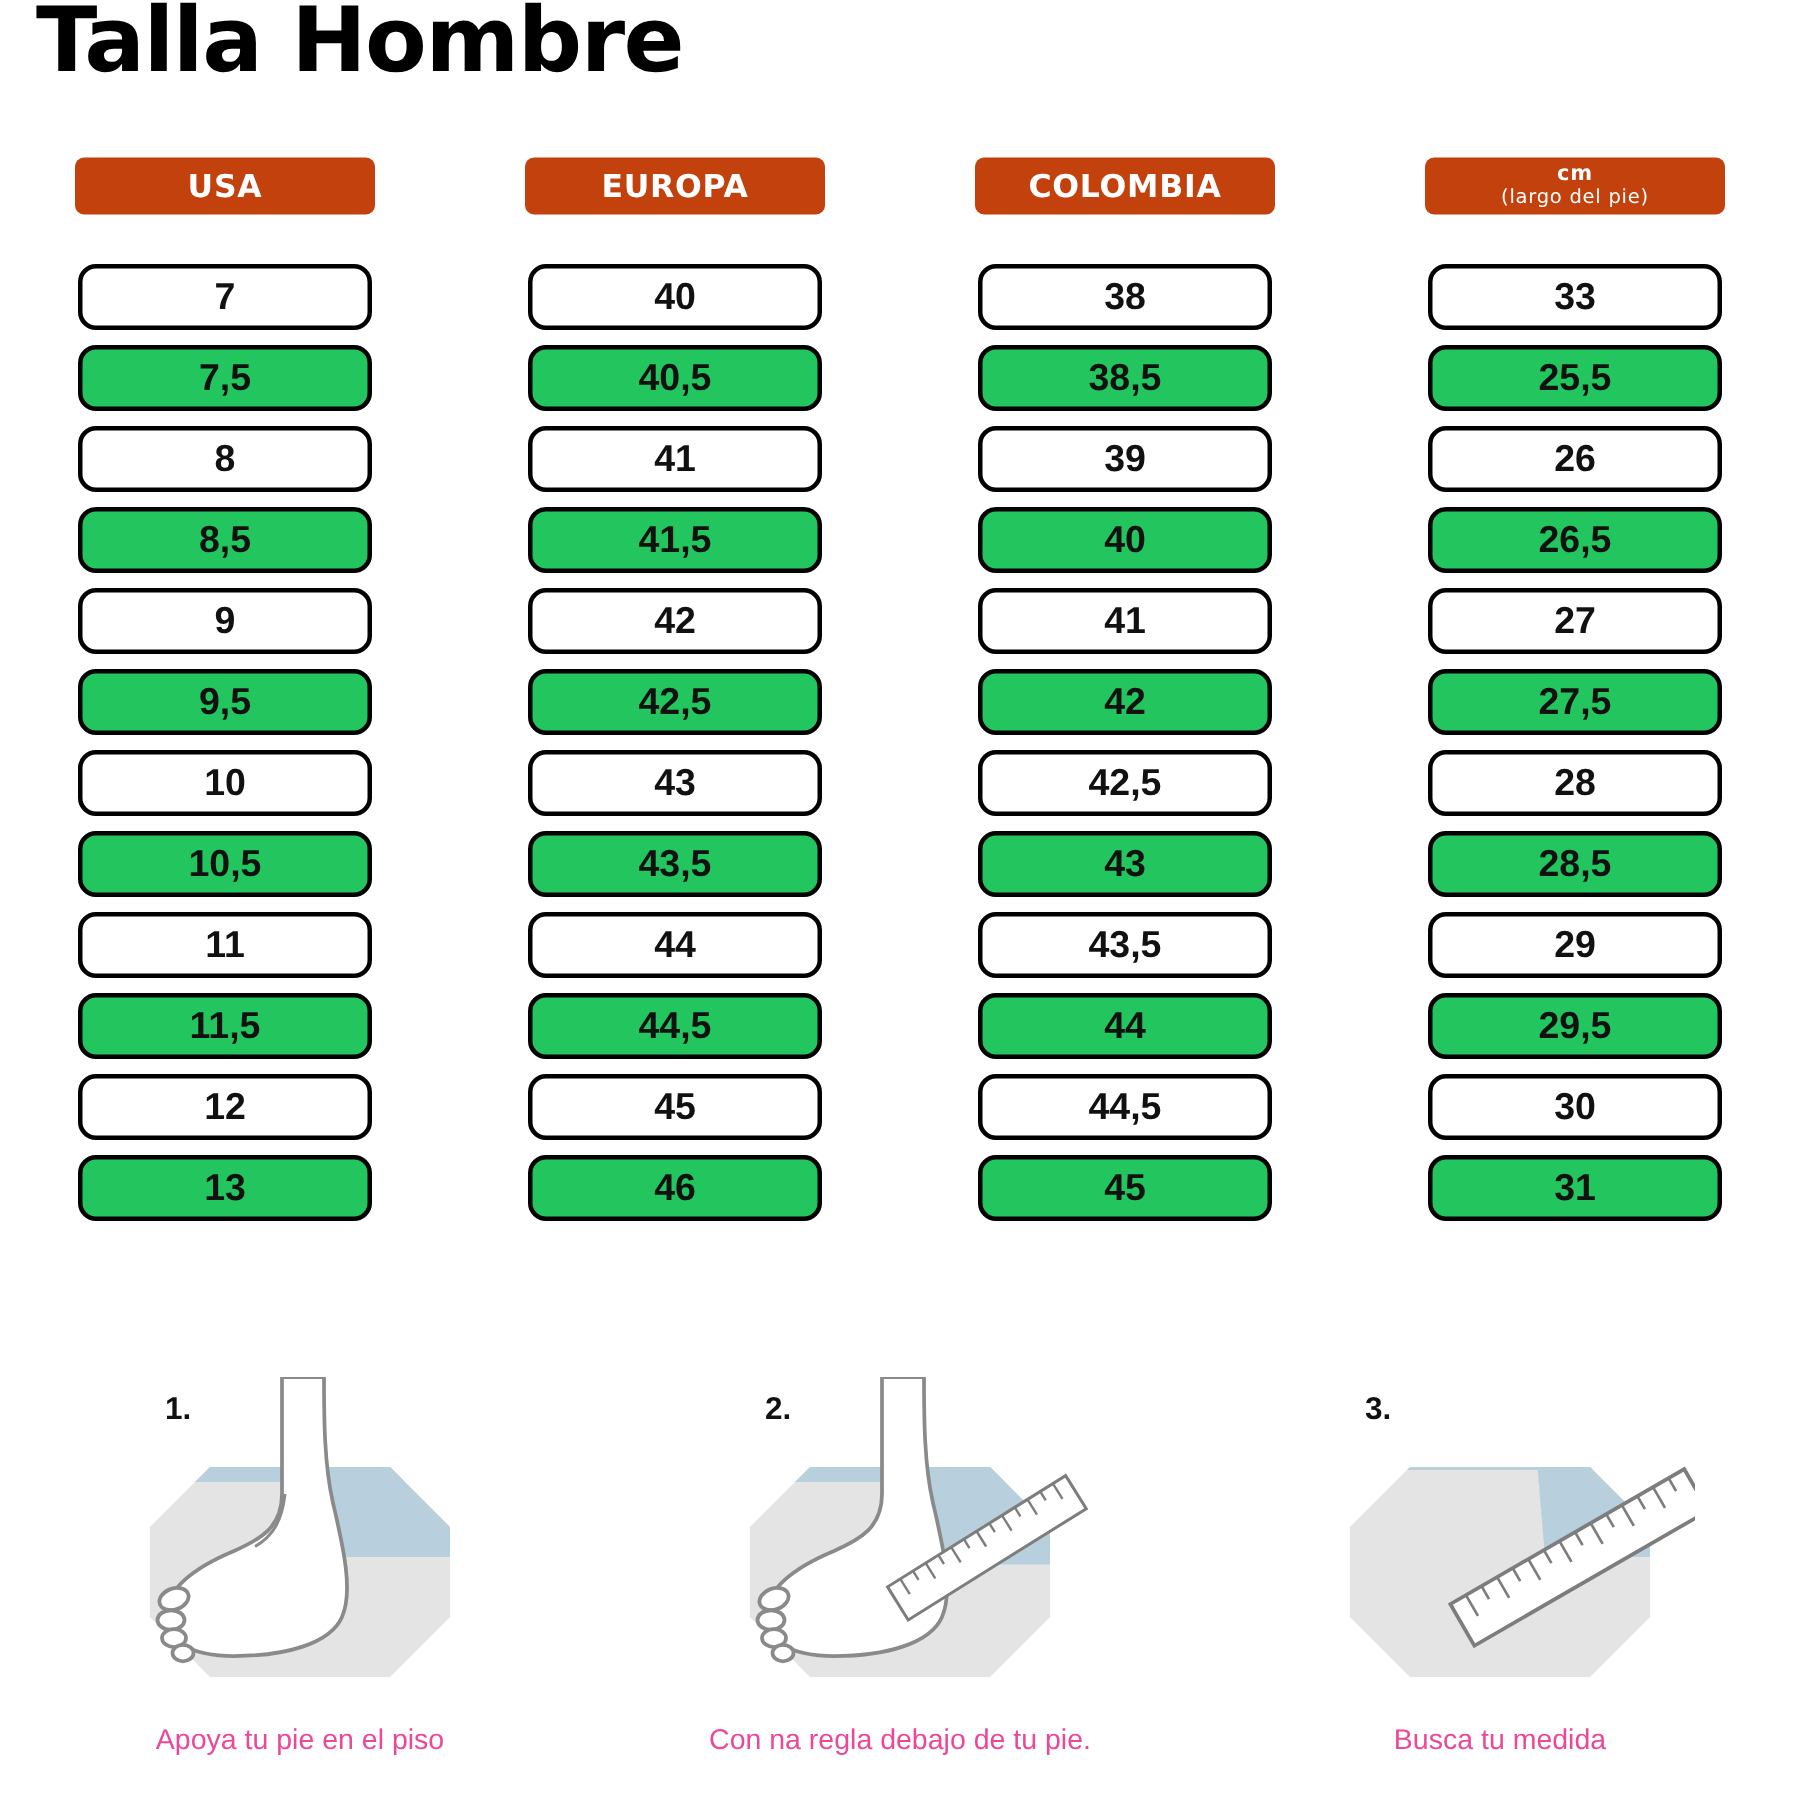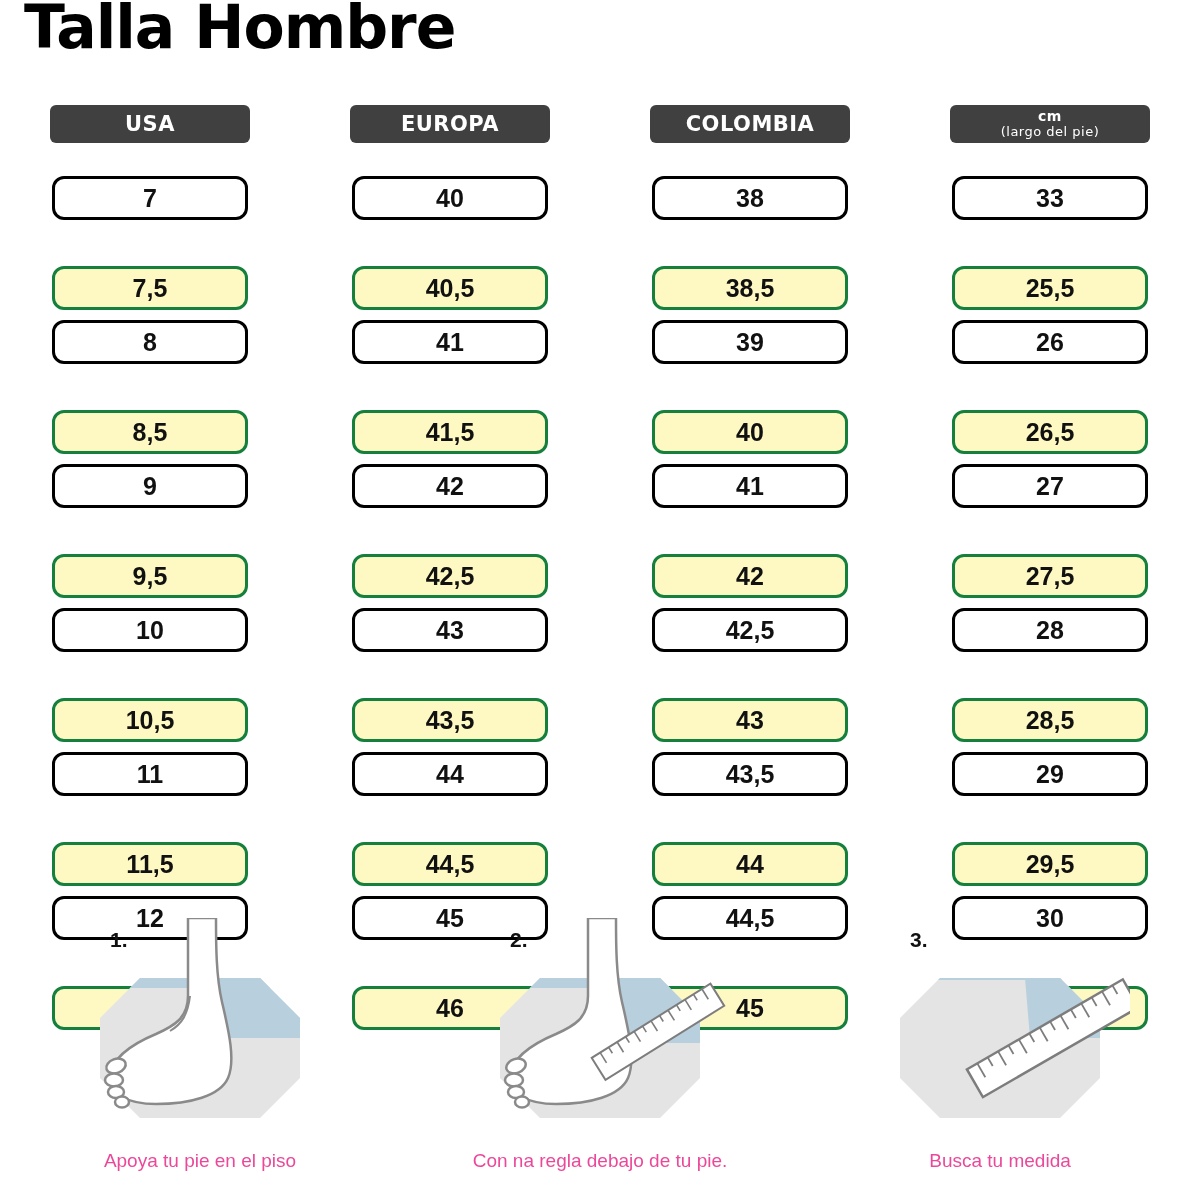--- a/index.html
+++ b/index.html
@@ -45,21 +45,21 @@
   }
   .col {
     width: 300px;
     display: flex;
     flex-direction: column;
     align-items: center;
   }
   .col-header {
     width: 200px;
     height: 38px;
-    background: #404040;
+    background: #c2410c;
     color: #ffffff;
     border-radius: 6px;
     display: flex;
     align-items: center;
     justify-content: center;
     font-size: 21px;
     font-weight: 700;
     letter-spacing: 0.5px;
     font-family: "DejaVu Sans", sans-serif;
     text-align: center;
@@ -95,24 +95,23 @@
     font-weight: 600;
     box-sizing: border-box;
     color: #111;
   }
   .cell.odd {
     background: #ffffff;
     border: 3px solid #000000;
     border-radius: 12px;
   }
   .cell.even {
-    background: #fef9c3;
-    border: 3px solid #15803d;
+    background: #22c55e;
+    border: 3px solid #000000;
     border-radius: 12px;
-    margin-top: 36px;
   }
 
   
   .steps {
     position: absolute;
     left: 0;
     top: 900px;
     width: 1200px;
     display: flex;
   }

